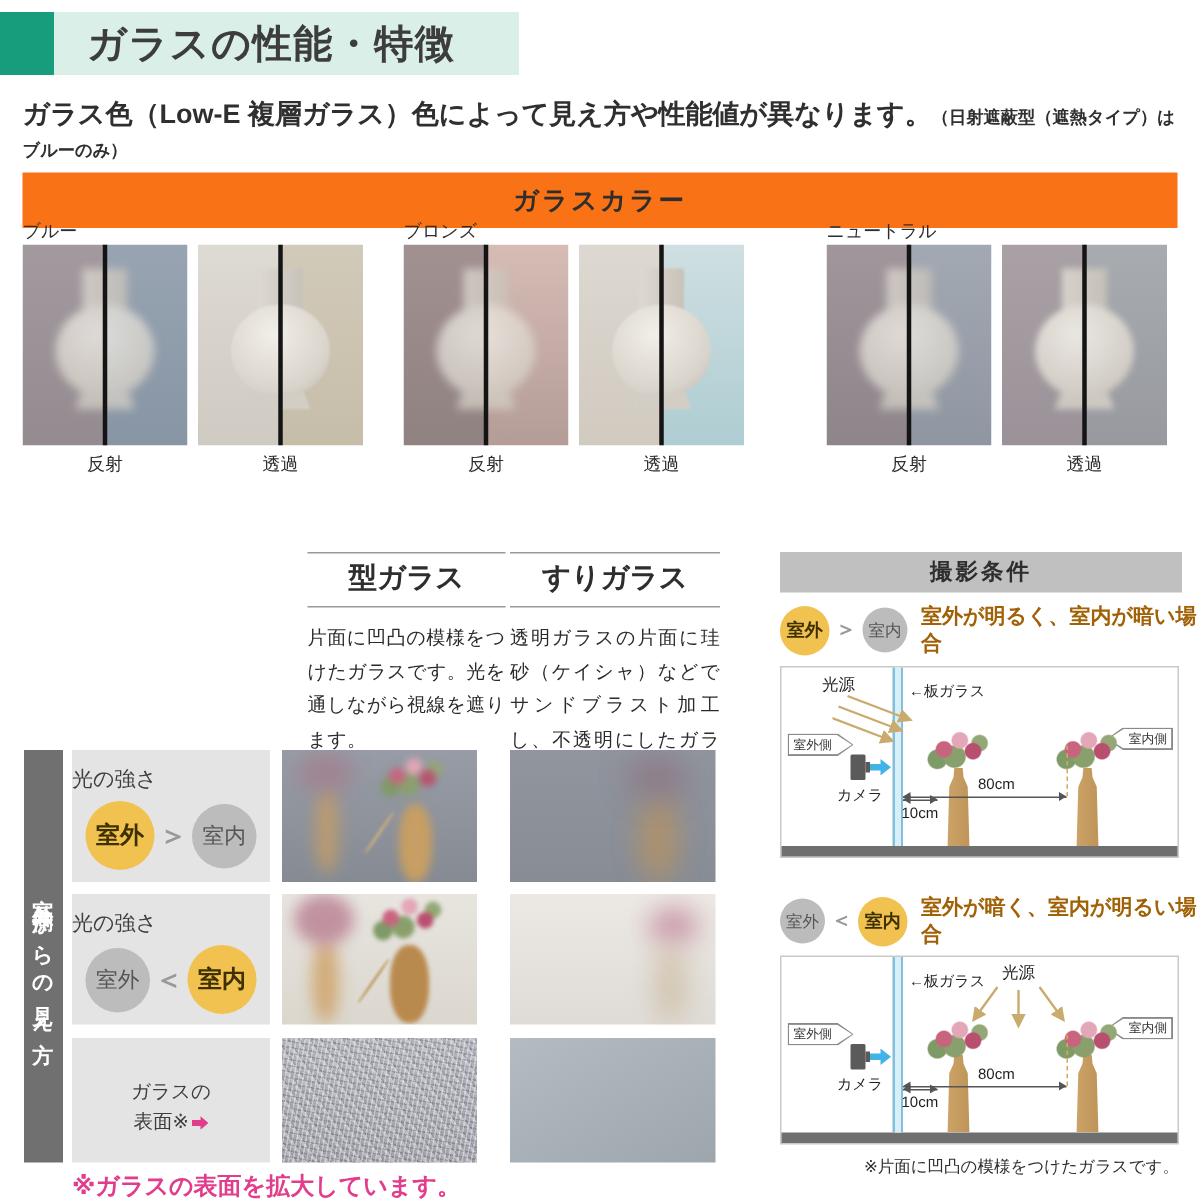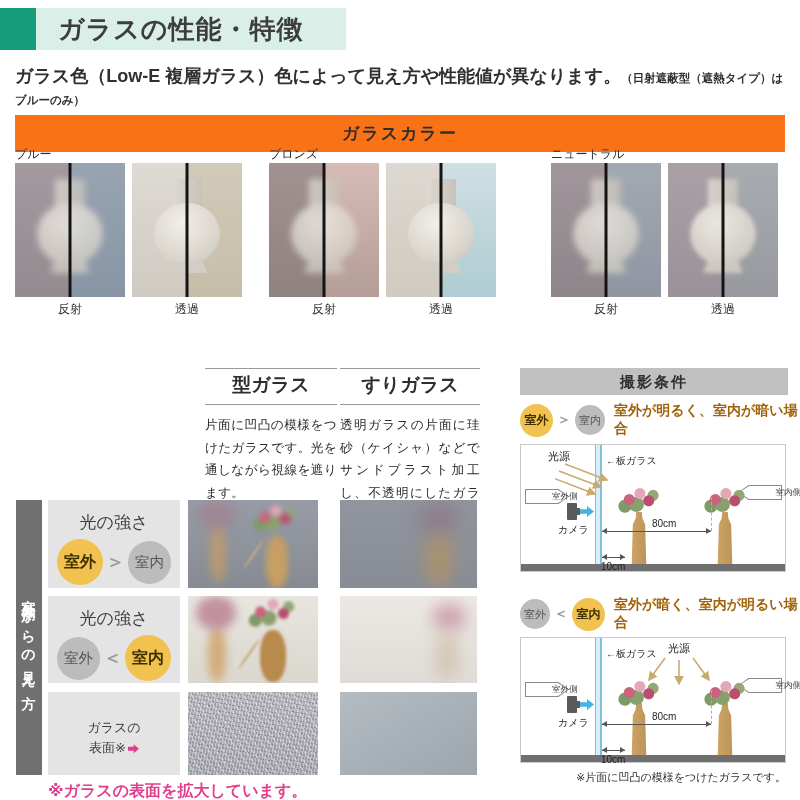--- a/index.html
+++ b/index.html
@@ -60,21 +60,21 @@
   .type-desc { margin-top:9px; font-size:12.7px; line-height:1.78; color:#2b2b2b;
                text-align:justify; letter-spacing:.2px; }
 
   
   .side-bar { position:absolute; left:16px; top:500px; width:26px; height:275px; background:#707070;
               display:flex; align-items:center; justify-content:center; }
   .side-bar span { writing-mode:vertical-rl; text-orientation:upright; color:#fff; font-size:14px;
                    font-weight:700; letter-spacing:4px; }
   .cell { position:absolute; left:48px; width:132px; background:#e4e4e4; }
   #cell1 { top:500px; height:88px; } #cell2 { top:596px; height:87px; } #cell3 { top:692px; height:83px; }
-  .cell-title { text-align:center; font-size:17px; color:#3d3d3d; margin-top:11px; }
+  .cell-title { text-align:left; font-size:14px; color:#3d3d3d; margin-top:11px; }
   .cell-circles { display:flex; justify-content:center; align-items:center; margin-top:5px; }
   .b-circle { border-radius:50%; display:flex; align-items:center; justify-content:center; font-weight:700; }
   .b-circle.y { width:46px; height:46px; background:#f1c24f; color:#3f3000; font-size:16px; }
   .b-circle.g { width:43px; height:43px; background:#bcbcbc; color:#555; font-size:14.5px; font-weight:400; }
   .b-op { font-size:19px; color:#999; margin:0 3px; font-weight:600; }
   .cell3-text { text-align:center; font-size:13px; color:#3d3d3d; padding-top:26px; line-height:1.55; }
   .pink-arrow { display:inline-block; width:11px; height:9px; margin-left:2px; background:#e23d8c; vertical-align:middle;
                 clip-path:polygon(0 28%,52% 28%,52% 0,100% 50%,52% 100%,52% 72%,0 72%); }
   .pink-note { position:absolute; left:48px; top:781px; font-size:16px; font-weight:700; color:#e23d8c; }
 
@@ -114,21 +114,21 @@
   .diagram { position:absolute; left:520px; width:266px; background:#fff; border:1px solid #c9c9c9; }
   #diag1 { top:444px; height:128px; } #diag2 { top:637px; height:126px; }
   .d-floor { position:absolute; left:0; right:0; bottom:0; height:7px; background:#6f6f6f; }
   .d-glass { position:absolute; left:74px; top:0; bottom:7px; width:7px;
              background:linear-gradient(90deg,#7fc0dc 0 1.5px,#d9eef8 1.5px 5.5px,#7fc0dc 5.5px 7px); }
   .d-glabel { position:absolute; left:85px; top:9px; font-size:10px; color:#1e1e1e; }
   .d-ls1 { position:absolute; left:27px; top:4px; font-size:11px; color:#1e1e1e; }
   .d-ar1 { position:absolute; left:34px; top:17px; }
   .d-ls2 { position:absolute; left:147px; top:3px; font-size:11px; color:#1e1e1e; }
   .d-ar2 { position:absolute; left:120px; top:16px; }
-  .tag { position:absolute; width:44px; height:15px;padding-left:23px; }
+  .tag { position:absolute; width:44px; height:15px; }
   .tag-shape { position:absolute; inset:0; background:#8a8a8a; }
   .tag-shape-in { position:absolute; inset:1px; background:#fff; }
   .tag.r .tag-shape, .tag.r .tag-shape-in { clip-path:polygon(0 0,76% 0,100% 50%,76% 100%,0 100%); }
   .tag.l .tag-shape, .tag.l .tag-shape-in { clip-path:polygon(24% 0,100% 0,100% 100%,24% 100%,0 50%); }
   .tag-text { position:absolute; top:2px; width:100%; font-size:8.5px; color:#333; }
   .tag.r .tag-text { padding-left:4px; } .tag.l .tag-text { text-align:right; padding-right:4px; }
   .d-tag-out { left:4px; top:44px; } .d-tag-in { right:3px; top:40px; }
   .d-camera { position:absolute; left:46px; top:58px; width:10px; height:17px; background:#5a5a5a; border-radius:1px; }
   .d-camera::before { content:""; position:absolute; right:-3px; top:5px; width:3px; height:7px; background:#5a5a5a; }
   .d-camarrow { position:absolute; left:59px; top:61px; width:14px; height:11px; background:#43b2e5;
@@ -138,21 +138,21 @@
             background:linear-gradient(90deg,#d2a96e,#b88e52);
             clip-path:polygon(40% 0,60% 0,62% 12%,72% 24%,76% 100%,24% 100%,28% 24%,38% 12%); }
   .d-vase.v1 { left:104px; } .d-vase.v2 { left:190px; }
   .d-flw { position:absolute; width:44px; height:30px; filter:blur(.3px); }
   .d-flw.f1 { left:96px; top:42px; } .d-flw.f2 { left:182px; top:42px; }
   .dim { position:absolute; border-top:1px solid #555; height:0; }
   .dim::before { content:""; position:absolute; left:0; top:-4px; border:3.5px solid transparent; border-right:5px solid #555; border-left:0; }
   .dim::after  { content:""; position:absolute; right:0; top:-4px; border:3.5px solid transparent; border-left:5px solid #555; border-right:0; }
   .d-dim80 { left:81px; top:86px; width:109px; }
   .d-dim80 .lbl { position:absolute; left:48px; top:-14px; background:#fff; padding:0 2px; font-size:10px; color:#1e1e1e; }
-  .d-dim10 { left:81px; top:112px; width:23px;text-decoration:underline; }
+  .d-dim10 { left:81px; top:88px; width:23px;text-decoration:underline; }
   .d-dim10 .lbl { position:absolute; left:-1px; top:3px; font-size:10px; color:#1e1e1e; }
   .d-dash { position:absolute; left:190px; top:52px; height:34px; border-left:1px dashed #d9a855; }
   .panel-note { position:absolute; left:520px; top:770px; width:266px; text-align:right; font-size:11px; color:#2e2e2e; }
 </style>
 </head>
 <body>
 
 <div class="page">
 
   <div class="head-accent"></div>

